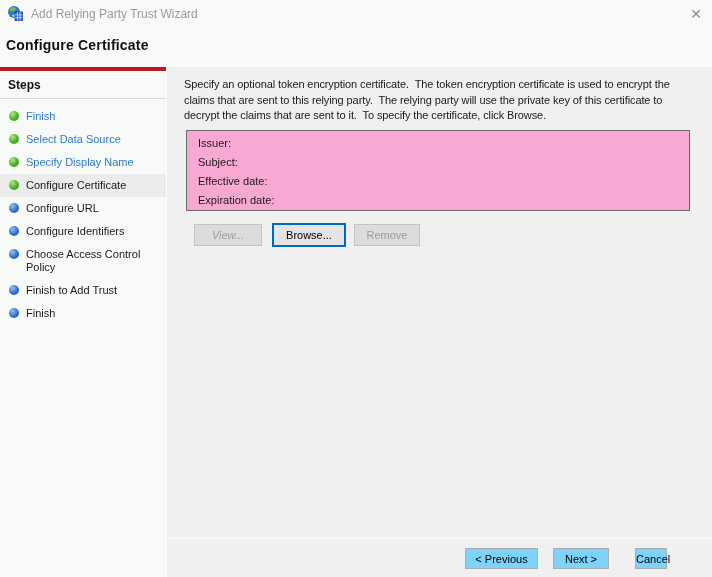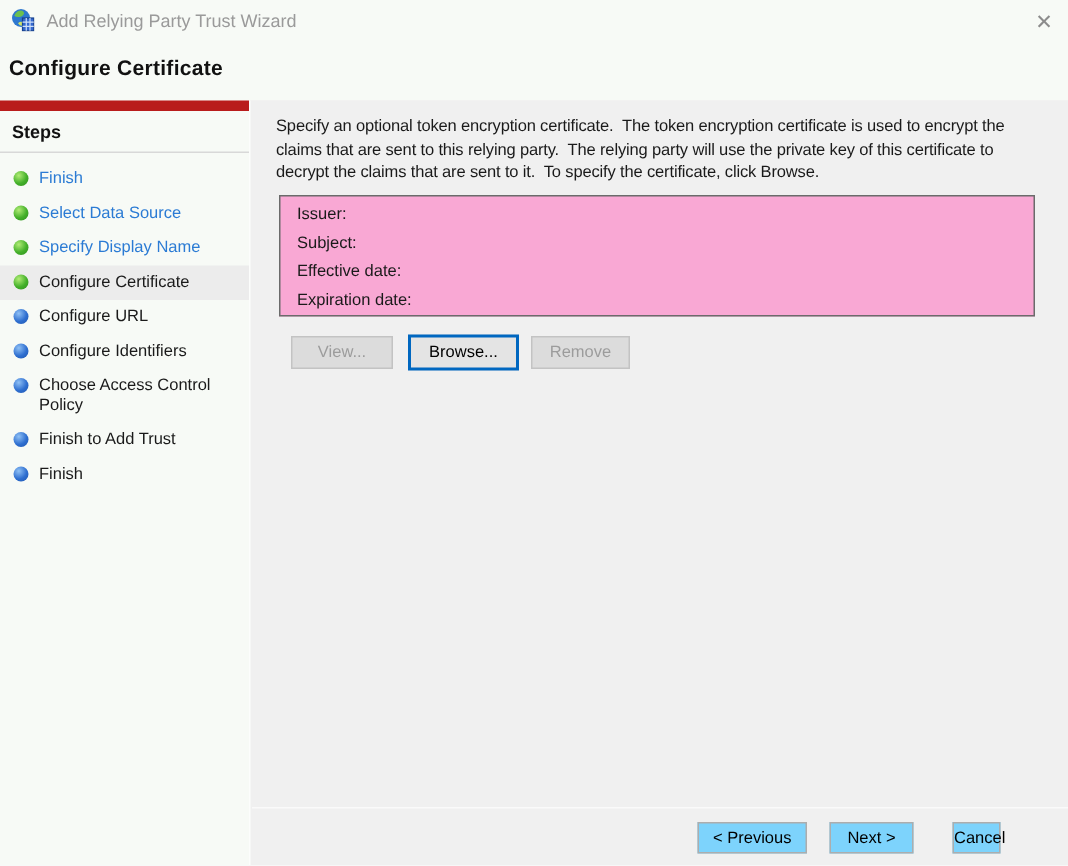--- a/index.html
+++ b/index.html
@@ -9,21 +9,21 @@
   
   .top-band { position:absolute; left:0; top:0; width:712px; height:67px; background:#f7faf6; }
   .app-icon { position:absolute; left:7px; top:5px; width:16px; height:16px; }
   .win-title { position:absolute; left:31px; top:7px; font-size:12px; color:#9a9a9a; white-space:nowrap; }
   .close-btn { position:absolute; right:6px; top:4px; width:20px; height:20px; border:none; background:transparent;
                color:#8c8c8c; font-size:14px; line-height:20px; text-align:center; padding:0; cursor:pointer; }
   .page-heading { position:absolute; left:6px; top:37px; font-size:14px; font-weight:bold; color:#111; letter-spacing:0.2px; }
 
   
   .sidebar { position:absolute; left:0; top:67px; width:166px; height:510px; background:#f7faf6;
-             border-top:7px solid #b91c1c; }
+             border-top:4px solid #b91c1c; }
   .steps-header { font-size:12px; font-weight:bold; color:#111; padding:7px 0 6px 8px; border-bottom:1px solid #d8d8d8; }
   .steps-list { padding-top:6px; }
   .step-item { position:relative; padding:5px 6px 5px 26px; font-size:11px; line-height:13px; color:#1a1a1a; }
   .step-item.current { background:#ececec; }
   .step-item.done .step-label { color:#2b7bd4; cursor:pointer; }
   .bullet { position:absolute; left:9px; top:6px; width:10px; height:10px; border-radius:50%; }
   .step-item.done .bullet, .step-item.current .bullet {
       background:radial-gradient(circle at 35% 30%, #b0ec75, #44b02a 55%, #2e8f1d); }
   .step-item.todo .bullet {
       background:radial-gradient(circle at 35% 30%, #8fc0f5, #2f6fd0 55%, #1d54ae); }
@@ -35,21 +35,21 @@
                  color:#1a1a1a; white-space:pre-wrap; letter-spacing:-0.1px; }
   .cert-box { position:absolute; left:19px; top:63px; width:504px; height:81px; border:1px solid #6b6b6b;
               background:#f9a8d4; padding-top:3px; }
   .cert-row { height:19px; line-height:19px; font-size:11px; color:#1a1a1a; padding-left:11px; }
 
   .btn { position:absolute; height:22px; font-size:11px; color:#000; background:#7dd3fc;
          border:1px solid #adadad; text-align:center; padding:0; cursor:pointer; }
   .btn.disabled { background:#dcdcdc; border-color:#c3c3c3; color:#9c9c9c; cursor:default; }
   .btn.default { border:2px solid #0067c0; background:#e4e4e4; height:24px; }
 
-  .btn-view   { left:27px;  top:157px; width:68px; }
+  .btn-view   { left:27px;  top:157px; width:68px;font-style:italic; }
   .btn-browse { left:105px; top:156px; width:74px; }
   .btn-remove { left:187px; top:157px; width:66px; }
 
   .footer-sep { position:absolute; left:1px; top:471px; width:545px; height:1px; background:#fafafa; }
   .btn-prev   { left:298px; top:481px; width:73px; height:21px; }
   .btn-next   { left:386px; top:481px; width:56px; height:21px; }
   .btn-cancel { left:468px; top:481px; width:32px; height:21px; }
 </style>
 </head>
 <body>

